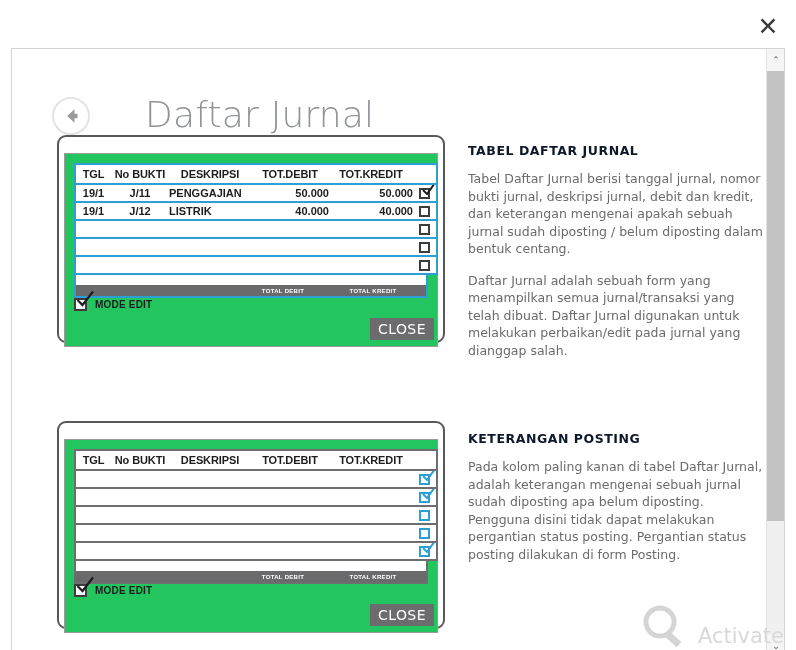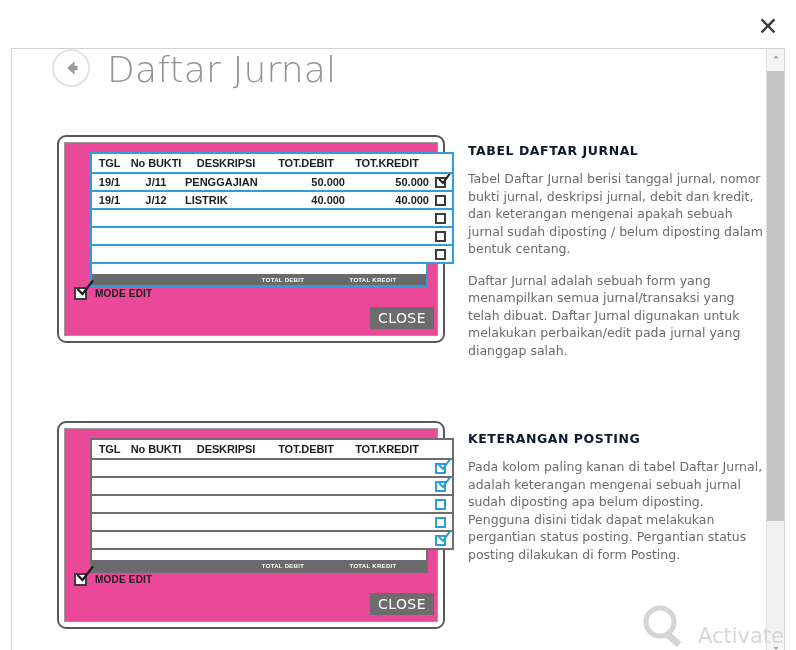--- a/index.html
+++ b/index.html
@@ -68,22 +68,23 @@
     background: #c3c3c3;
     cursor: pointer;
   }
 
   
   .hdr {
     position: absolute;
     left: 0; top: 0;
     height: 86px;
     display: flex;
-    align-items: flex-start;
+    align-items: flex-end;
     padding-left: 40px;
+    gap: 38px;
   }
   .back-btn {
     width: 38px; height: 38px;
     border-radius: 50%;
     border: 2px solid #e3e3e3;
     display: flex; align-items: center; justify-content: center;
     cursor: pointer;
     flex: 0 0 auto;
   }
   .back-btn svg { display: block; }
@@ -118,24 +119,25 @@
     left: 45px;
     width: 388px;
     height: 208px;
     border: 2px solid #58585a;
     border-radius: 9px;
     background: #ffffff;
     padding: 5px;
   }
   .panel-inner {
     width: 100%; height: 100%;
-    background: #ec4899;
+    background: #22c55e;
     border: 1px solid #9a9a9a;
     position: relative;
-    padding: 9px 9px 0 25px;
+    padding: 9px 9px 0 9px;
+    margin-top: 11px;
   }
 
   
   .grid {
     width: 100%;
     border-collapse: collapse;
     table-layout: fixed;
     background: #ffffff;
   }
   .grid td, .grid th {

